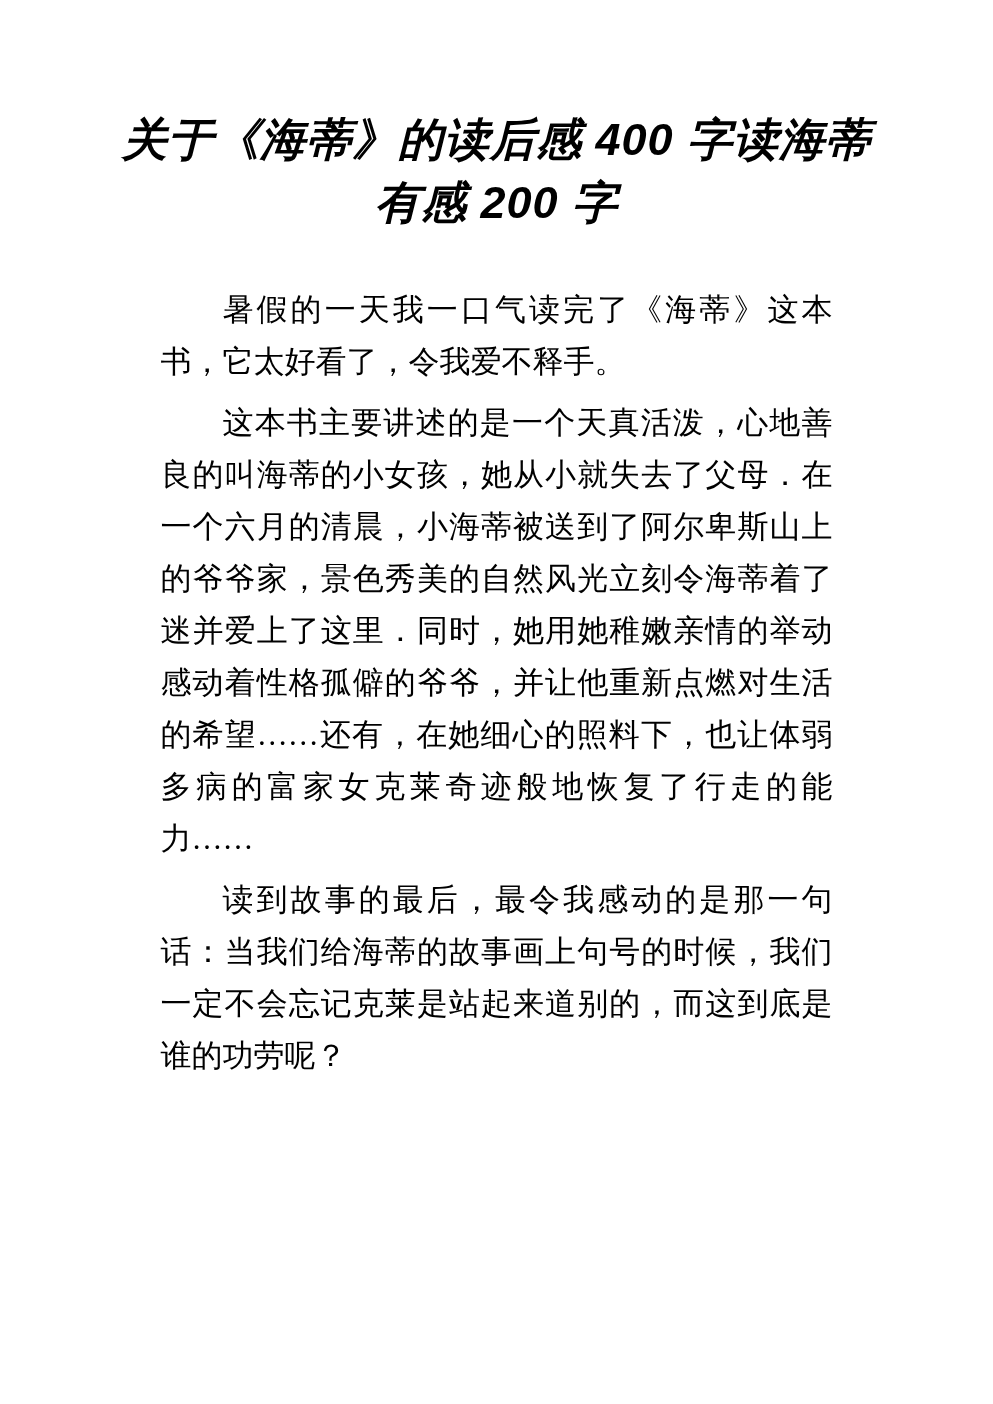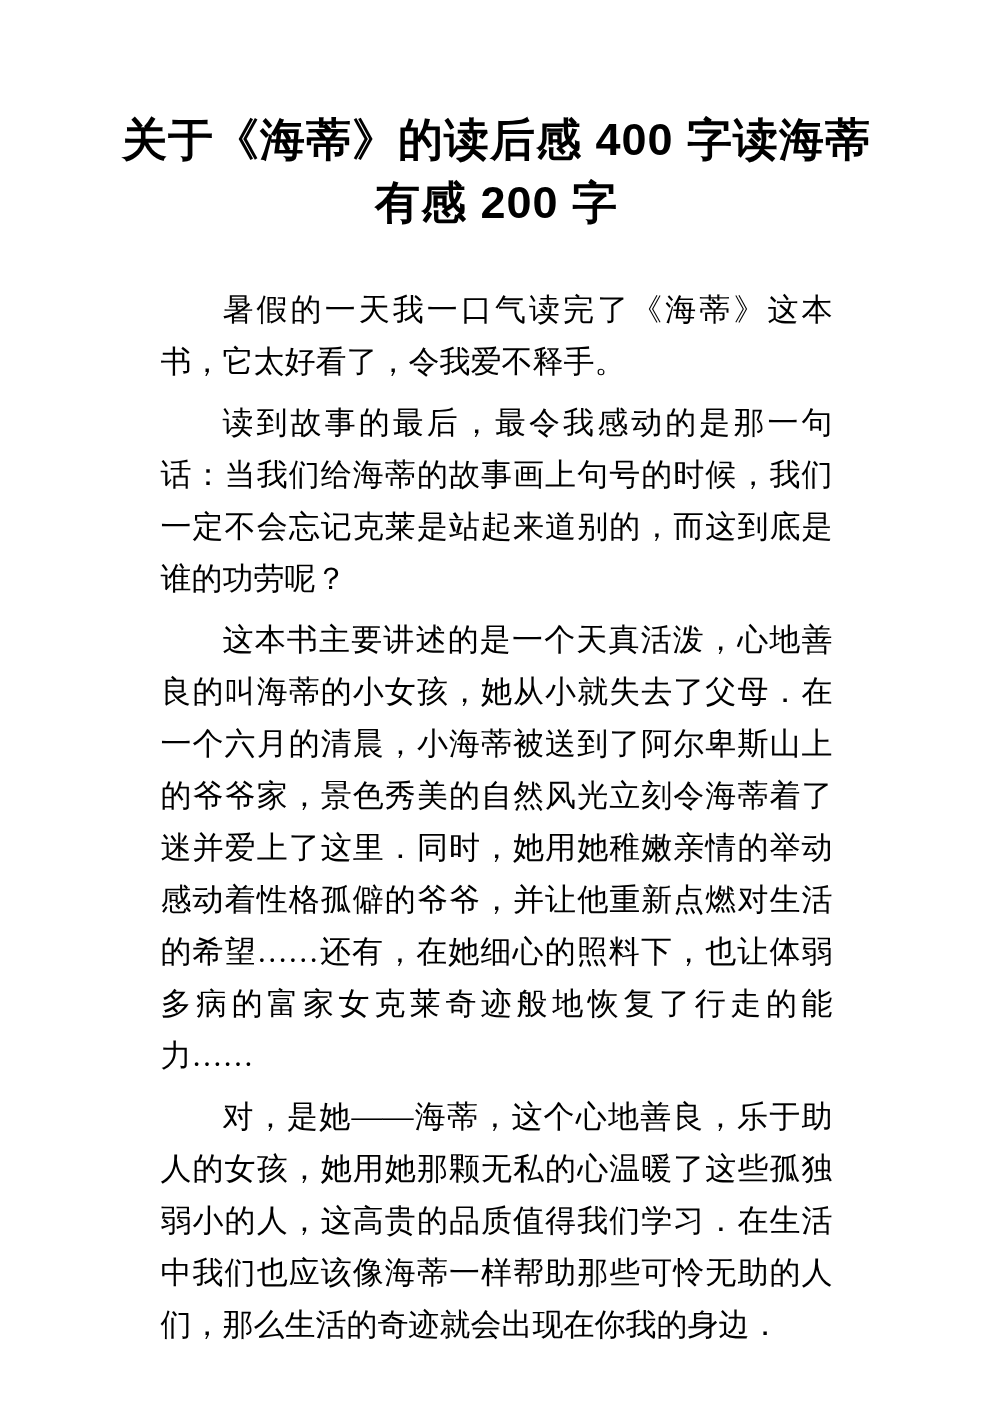--- a/index.html
+++ b/index.html
@@ -18,20 +18,21 @@
   .doc-title {
     margin: 0;
     padding-top: 108px;
     text-align: center;
     font-family: "Liberation Sans", "DejaVu Sans", sans-serif;
     font-weight: bold;
     font-size: 45px;
     line-height: 63px;
     color: #000000;
     letter-spacing: 1px;
+    font-style: italic;
   }
   .doc-title .title-line {
     display: block;
   }
   .doc-body {
     width: 672px;
     margin: 50px auto 0 auto;
     font-family: "Liberation Serif", "DejaVu Serif", serif;
     font-size: 31px;
     line-height: 52px;
@@ -47,17 +48,16 @@
 <body>
 
 <div class="page">
   <h1 class="doc-title">
     <span class="title-line">关于《海蒂》的读后感 400 字读海蒂</span>
     <span class="title-line">有感 200 字</span>
   </h1>
 
   <div class="doc-body">
     <p>暑假的一天我一口气读完了《海蒂》这本书，它太好看了，令我爱不释手。</p>
+    <p>这本书主要讲述的是一个天真活泼，心地善良的叫海蒂的小女孩，她从小就失去了父母．在一个六月的清晨，小海蒂被送到了阿尔卑斯山上的爷爷家，景色秀美的自然风光立刻令海蒂着了迷并爱上了这里．同时，她用她稚嫩亲情的举动感动着性格孤僻的爷爷，并让他重新点燃对生活的希望……还有，在她细心的照料下，也让体弱多病的富家女克莱奇迹般地恢复了行走的能力……</p>
     <p>读到故事的最后，最令我感动的是那一句话：当我们给海蒂的故事画上句号的时候，我们一定不会忘记克莱是站起来道别的，而这到底是谁的功劳呢？</p>
-    <p>这本书主要讲述的是一个天真活泼，心地善良的叫海蒂的小女孩，她从小就失去了父母．在一个六月的清晨，小海蒂被送到了阿尔卑斯山上的爷爷家，景色秀美的自然风光立刻令海蒂着了迷并爱上了这里．同时，她用她稚嫩亲情的举动感动着性格孤僻的爷爷，并让他重新点燃对生活的希望……还有，在她细心的照料下，也让体弱多病的富家女克莱奇迹般地恢复了行走的能力……</p>
-    <p>对，是她——海蒂，这个心地善良，乐于助人的女孩，她用她那颗无私的心温暖了这些孤独弱小的人，这高贵的品质值得我们学习．在生活中我们也应该像海蒂一样帮助那些可怜无助的人们，那么生活的奇迹就会出现在你我的身边．</p>
   </div>
 </div>
 
 </body></html>

